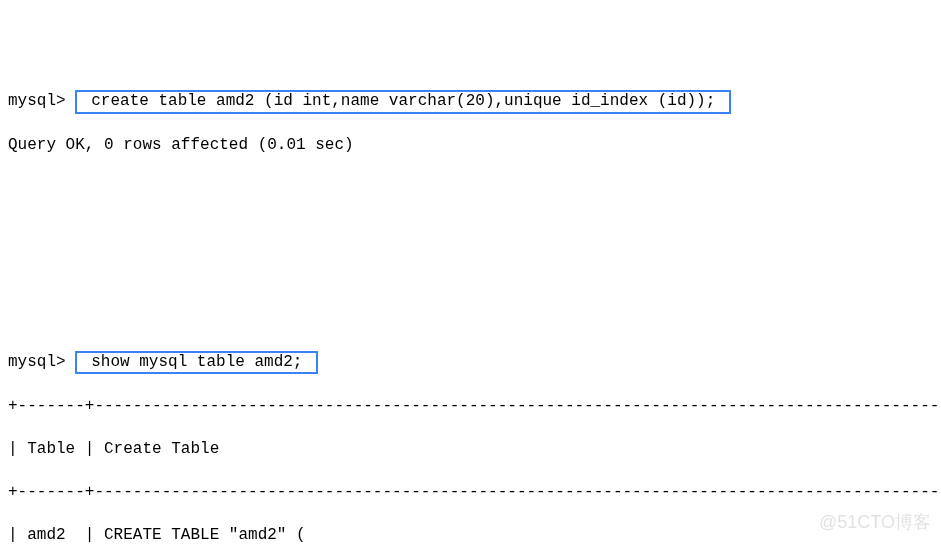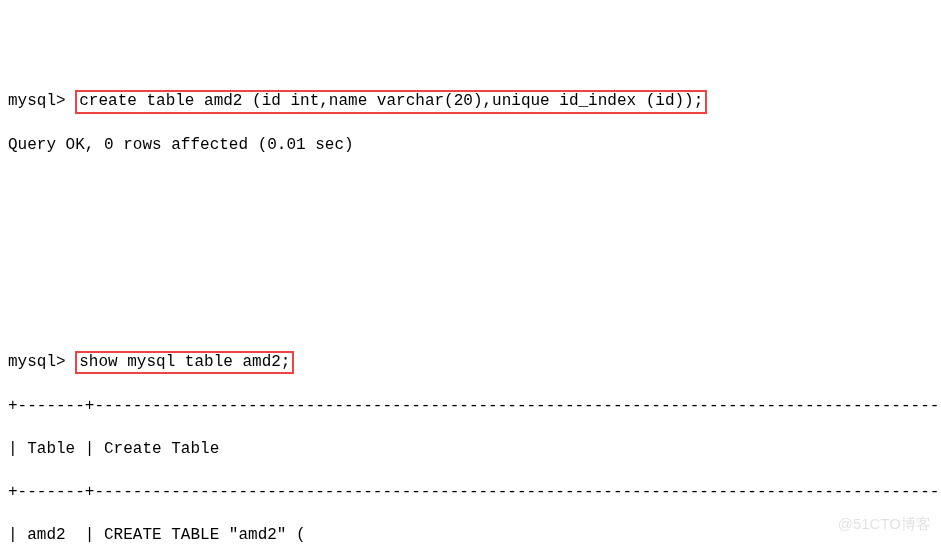--- a/index.html
+++ b/index.html
@@ -11,33 +11,33 @@
       color: #000000;
       padding: 4px 8px;
       white-space: pre;
       width: 941px;
       height: 544px;
       position: relative;
       overflow: hidden;
     }
     .prompt { display: inline; }
     .highlight-box {
-      border: 2px solid #ef4444;
-      padding: 0 2px;
+      border: 2px solid #3b82f6;
+      padding: 0 14px;
       display: inline-block;
       line-height: 1.2;
     }
     .line { display: block; min-height: 1.35em; }
     .watermark {
       position: absolute;
       right: 10px;
       bottom: 10px;
       color: rgba(0,0,0,0.12);
       font-family: Arial, sans-serif;
-      font-size: 15px;
+      font-size: 18px;
     }
   </style>
 </head>
 <body>
 
 
 
 <span class="line"><span class="prompt">mysql&gt;</span> <span class="highlight-box">create table amd2 (id int,name varchar(20),unique id_index (id));</span></span>
 <span class="line">Query OK, 0 rows affected (0.01 sec)</span>
 <span class="line"> </span>

